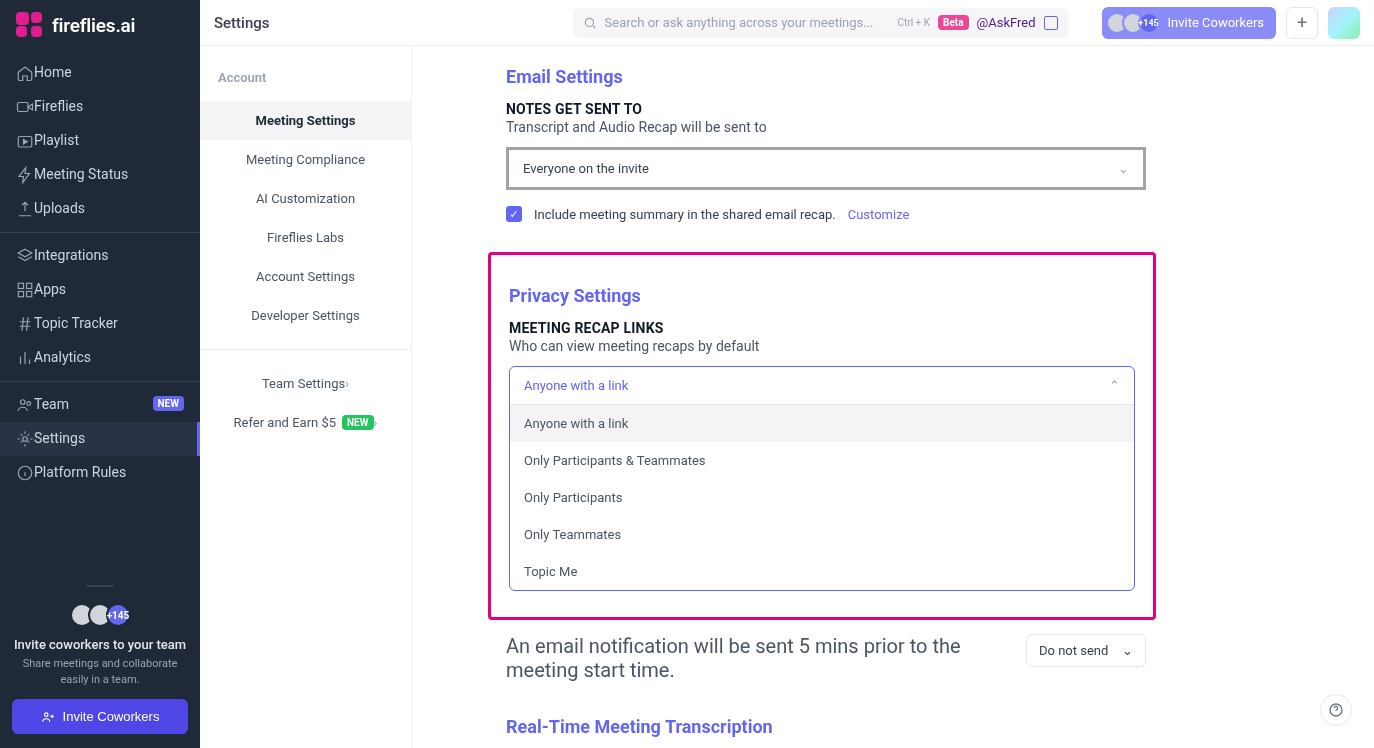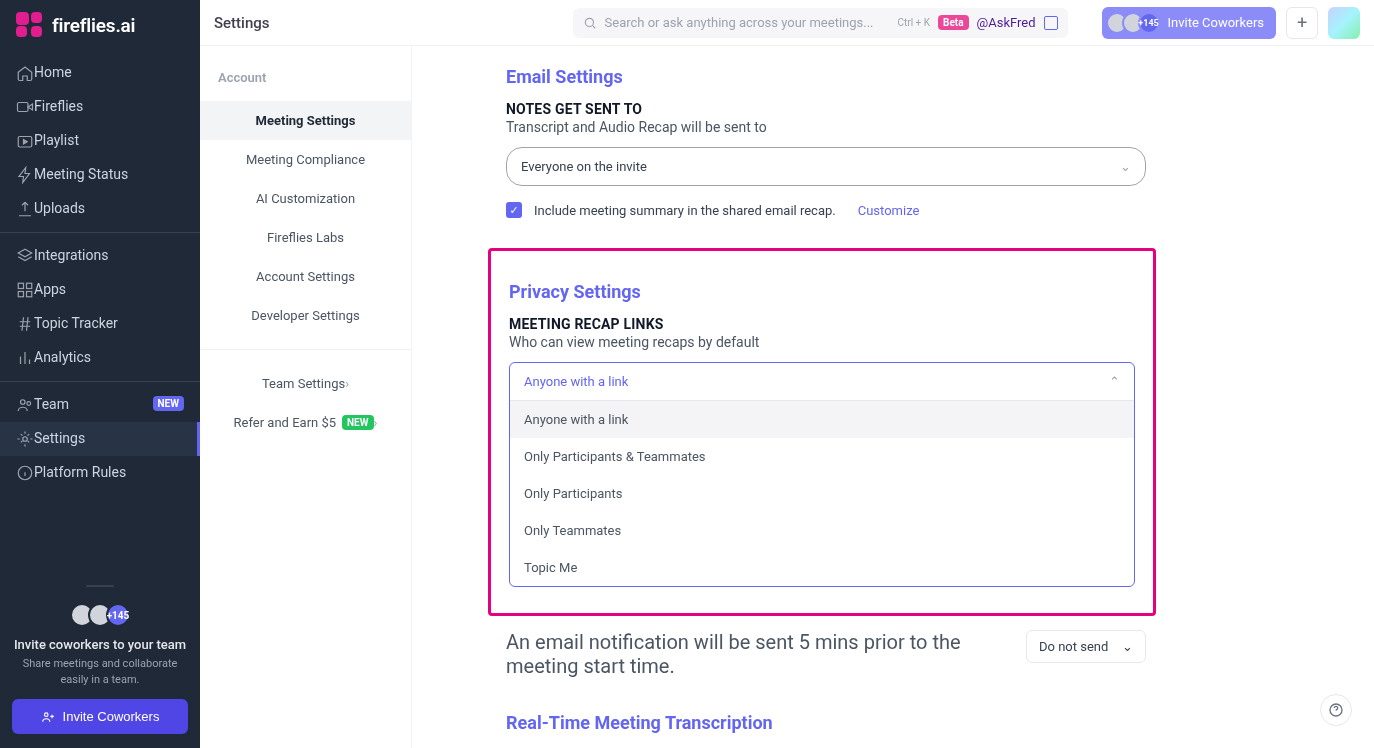--- a/index.html
+++ b/index.html
@@ -55,25 +55,25 @@
   .subnav-item{display:flex;align-items:center;justify-content:center;padding:12px 18px;font-size:13px;color:#4b5563;cursor:pointer;}
   .subnav-item.active{background:#f3f4f6;font-weight:700;color:#1f2937;}
   .subnav-item .chev{color:#9ca3af;}
   .subnav-badge{font-size:10px;font-weight:700;background:#22c55e;color:#fff;padding:2px 5px;border-radius:4px;margin-left:6px;}
   .subnav-sep{height:1px;background:#efeff3;margin:14px 0;}
   
   .content{flex:1;padding:20px 34px 40px 94px;overflow-y:auto;position:relative;}
   .section-title{font-size:18px;font-weight:700;color:#6366f1;margin-bottom:14px;}
   .field-title{font-size:14px;font-weight:700;color:#111827;letter-spacing:.2px;margin-bottom:2px;}
   .field-desc{font-size:14px;color:#4b5563;margin-bottom:12px;}
-  .select-box{border:1px solid #a3a3a3;border-radius:16px;padding:11px 14px;font-size:13px;color:#374151;display:flex;align-items:center;justify-content:space-between;cursor:pointer;max-width:640px;}
+  .select-box{border:3px solid #a3a3a3;border-radius:0;padding:11px 14px;font-size:13px;color:#374151;display:flex;align-items:center;justify-content:space-between;cursor:pointer;max-width:640px;}
   .select-box .chev{color:#9ca3af;}
   .chk-row{display:flex;align-items:center;gap:12px;margin-top:16px;font-size:13px;color:#374151;margin-bottom:30px;}
   .chk{width:16px;height:16px;background:#6366f1;border-radius:3px;display:flex;align-items:center;justify-content:center;color:#fff;font-size:11px;}
-  .link{color:#6366f1;font-size:13px;margin-left:10px;cursor:pointer;}
+  .link{color:#6366f1;font-size:13px;cursor:pointer;}
   
   .hl-box{border:3px solid #e6007e;border-radius:4px;padding:18px 18px 26px;margin:6px 0 14px;max-width:668px;position:relative;left:-18px;}
   .hl-box .section-title{margin-top:12px;}
   .select-open{border:1px solid #6366f1;border-radius:6px 6px 6px 6px;}
   .select-open .select-box{border:none;border-bottom:1px solid #e5e7eb;border-radius:6px 6px 0 0;max-width:none;}
   .dropdown-list{border-top:none;}
   .dropdown-opt{padding:11px 14px;font-size:13px;color:#4b5563;cursor:pointer;}
   .dropdown-opt.sel{background:#f4f4f7;}
   
   .row-split{display:flex;align-items:flex-start;gap:24px;max-width:640px;margin-top:14px;}

